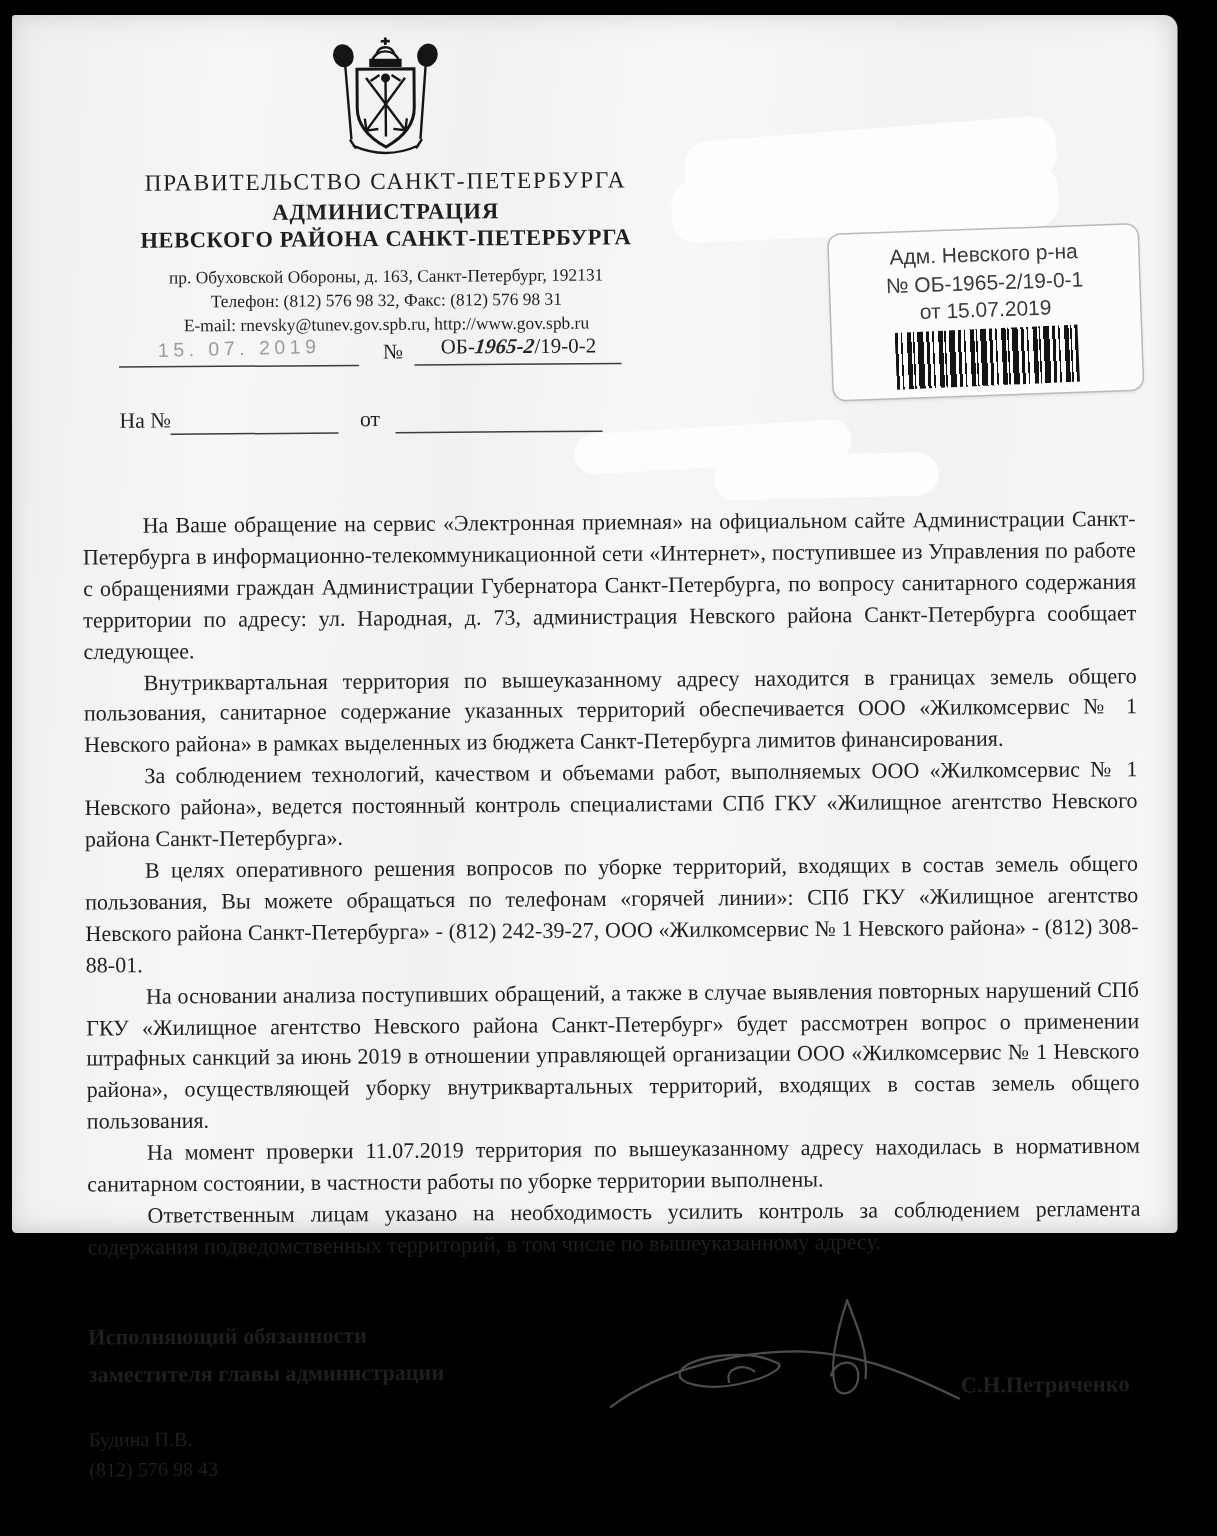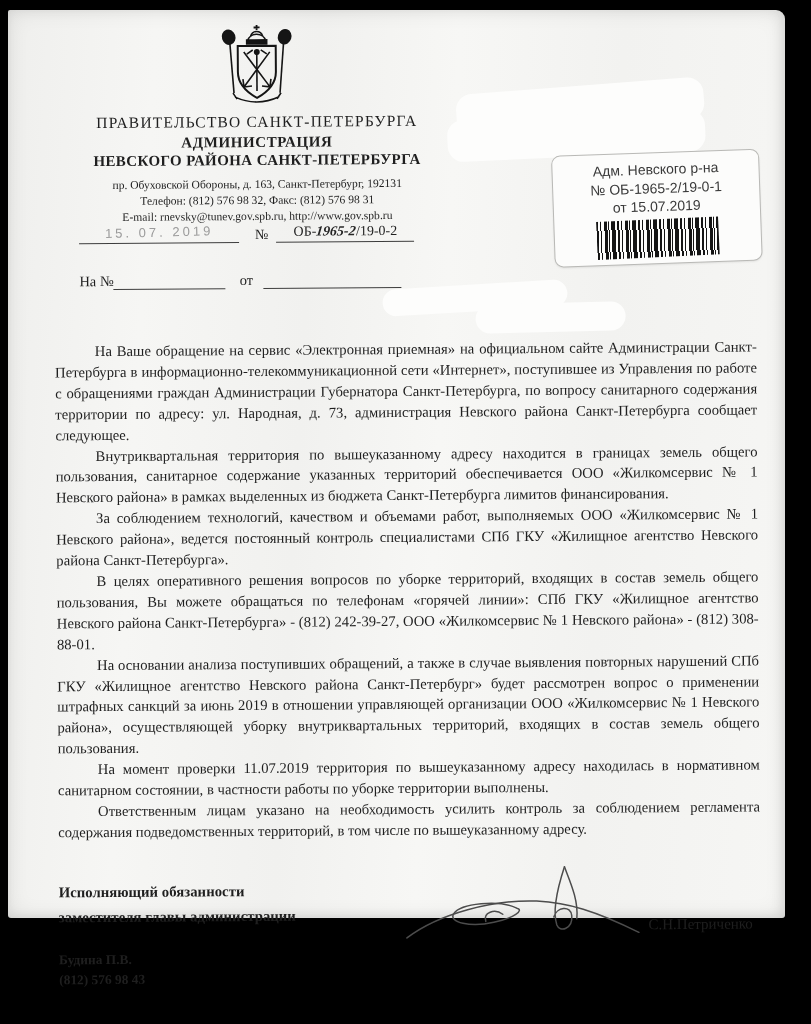--- a/index.html
+++ b/index.html
@@ -2,21 +2,21 @@
 <html lang="ru"><head>
 <meta charset="utf-8">
 <style>
   html,body{margin:0;padding:0;}
   body{
     width:811px;height:1024px;overflow:hidden;background:#000;
     font-family:"Liberation Serif", serif;color:#1f1f1f;position:relative;
   }
   
   .page{
-    position:absolute;left:8px;top:10px;width:777px;height:908px;
+    position:absolute;left:8px;top:10px;width:777px;height:812px;
     background:linear-gradient(93deg,#efefed 0%,#f6f6f4 18%,#f1f1ef 38%,#f7f7f5 55%,#f2f2f0 75%,#f6f6f4 100%);
     border-radius:2px 9px 3px 3px;
     box-shadow:inset 0 0 22px rgba(0,0,0,.09), inset -5px 0 12px rgba(0,0,0,.05), inset 0 -4px 10px rgba(0,0,0,.04);
   }
   .tilt{position:absolute;inset:0;transform:rotate(-0.4deg);transform-origin:50% 40%;}
 
   
   .letterhead{position:absolute;left:28px;top:10px;width:445px;text-align:center;}
   .emblem{display:block;margin:0 auto 4px;}
   .gov-line{font-size:15.5px;letter-spacing:1.2px;margin:2px 0 3px;}
@@ -68,24 +68,24 @@
   }
 
   
   .body-text{position:absolute;left:47px;top:329px;width:702px;font-size:14.7px;line-height:20.9px;}
   .body-text p{margin:0;text-indent:40px;text-align:justify;}
 
   
   .sig-block{position:absolute;left:47px;top:868px;width:702px;height:100px;}
   .sig-title{font-weight:bold;font-size:14.8px;line-height:25px;}
   .sig-scribble{position:absolute;left:340px;top:-16px;}
-  .sig-name{position:absolute;right:8px;top:40px;font-weight:normal;font-size:15px;}
+  .sig-name{position:absolute;right:8px;top:40px;font-weight:bold;font-size:15px;}
 
   
-  .footer{position:absolute;left:47px;top:938px;font-size:13.4px;line-height:20px;font-weight:bold;}
+  .footer{position:absolute;left:47px;top:938px;font-size:13.4px;line-height:20px;}
 </style>
 </head>
 <body>
 
 <div class="page">
   <div class="tilt">
 
     <div class="letterhead">
       <svg class="emblem" width="100" height="88" viewBox="0 0 100 88">
         <g fill="none" stroke="#151515" stroke-width="1.6">

